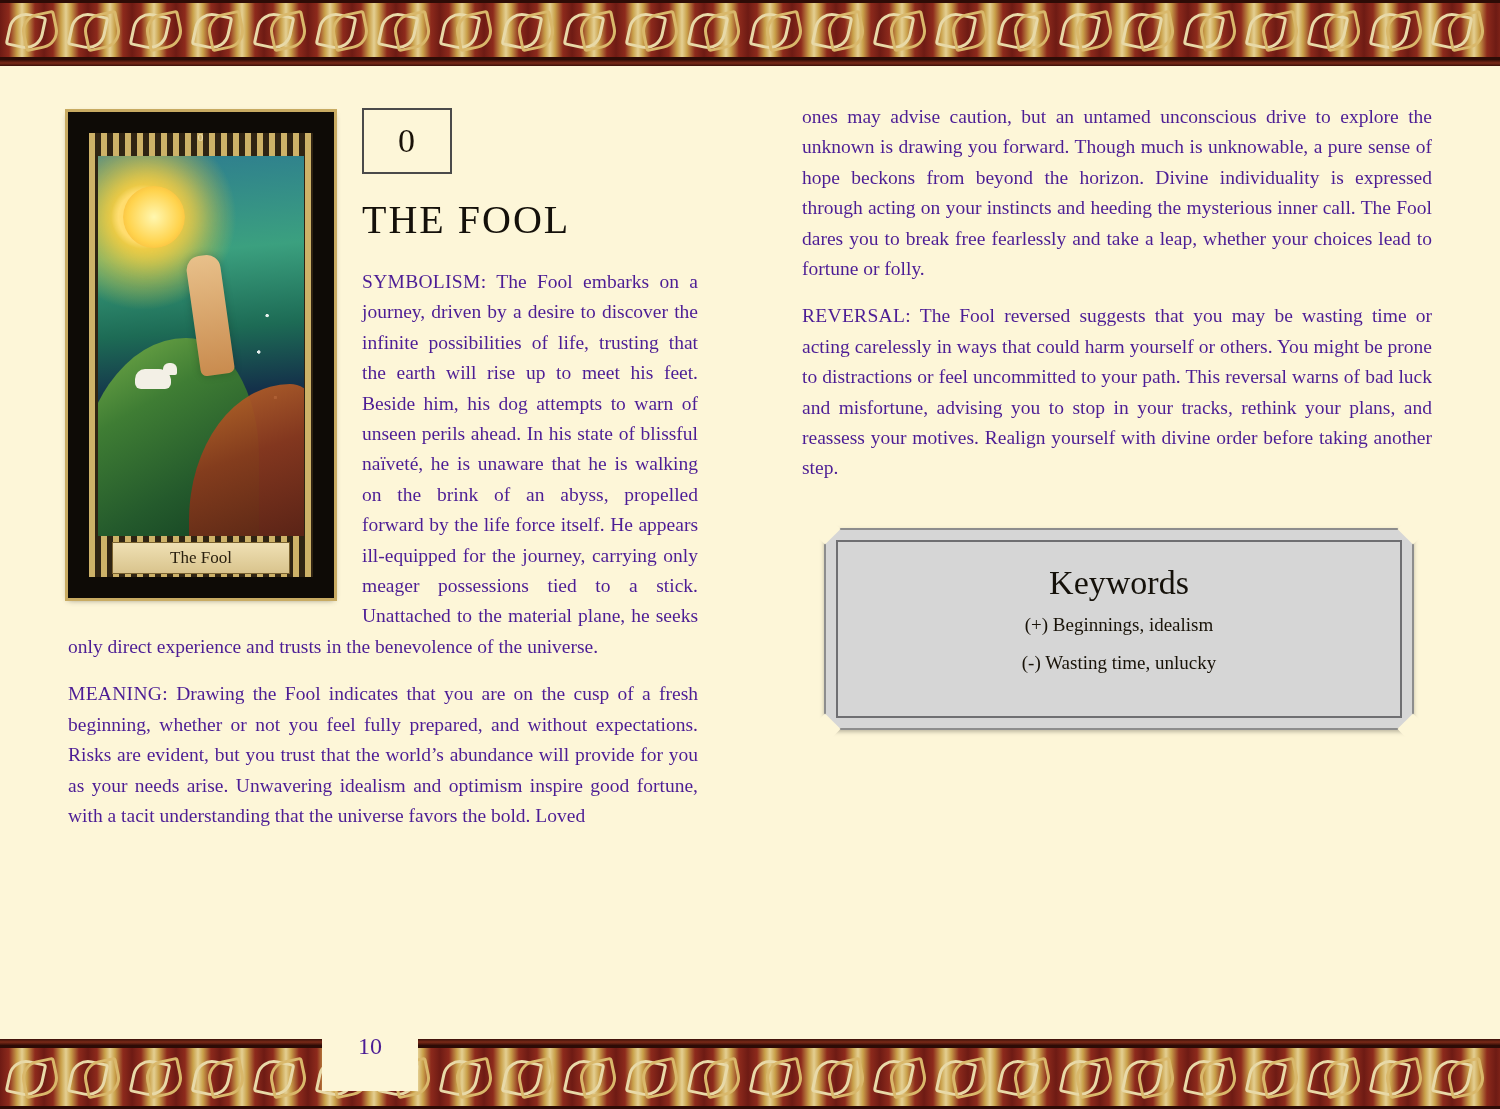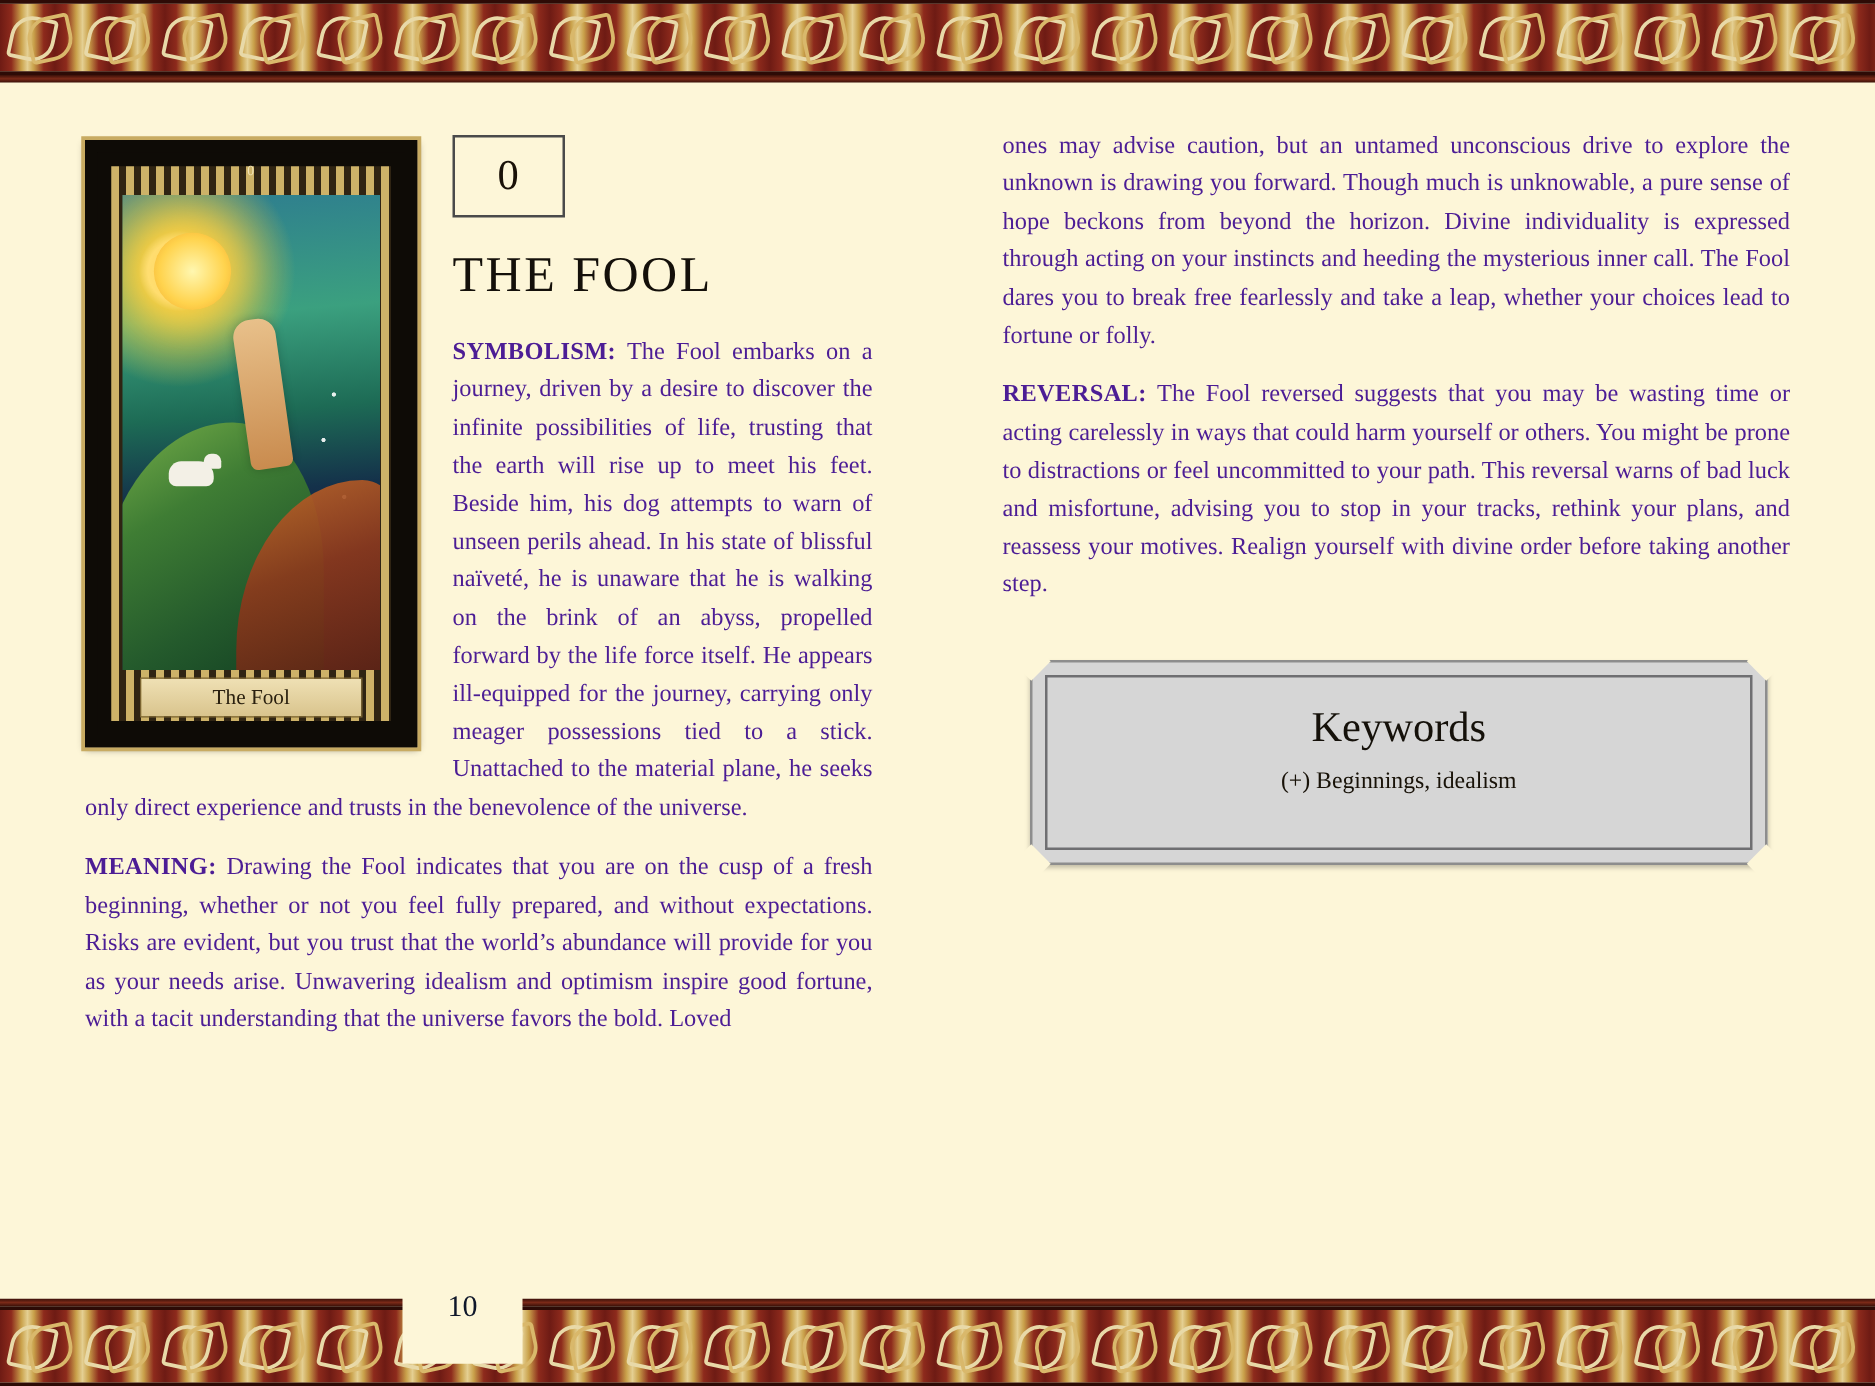--- a/index.html
+++ b/index.html
@@ -211,21 +211,21 @@
   }
 
   p.body {
     font-size: 19.5px;
     line-height: 1.56;
     text-align: justify;
     margin: 0 0 17px 0;
     color: #4c1d95;
   }
   p.body .lead {
-    font-weight: bold;
+    font-weight: normal;
     letter-spacing: .3px;
   }
 
   
   .keywords {
     margin: 44px 18px 0 22px;
     background: #d6d6d6;
     border: 2px solid #8d8d8d;
     padding: 10px;
     position: relative;
@@ -264,21 +264,21 @@
     bottom: 18px;
     width: 96px; height: 74px;
     background: #fdf6d8;
     border: 0;
     display: flex;
     align-items: flex-start;
     justify-content: center;
     padding-top: 16px;
     box-sizing: border-box;
     font-size: 24px;
-    color: #0f172a;
+    color: #4c1d95;
     z-index: 5;
   }
   .folio.left { left: 322px; }
   .folio.right { left: 1078px; }
 </style>
 </head>
 <body>
 
 <div class="page">
 
@@ -348,20 +348,21 @@
         <p class="body"><span class="lead">REVERSAL:</span><span> The Fool reversed suggests that you may be wasting time or acting carelessly in ways that could harm yourself or others. You might be prone to distractions or feel uncommitted to your path. This reversal warns of bad luck and misfortune, advising you to stop in your tracks, rethink your plans, and reassess your motives. Realign yourself with divine order before taking another step.</span></p>
 
         <div class="keywords">
           <div class="kw-corner tl"></div>
           <div class="kw-corner tr"></div>
           <div class="kw-corner bl"></div>
           <div class="kw-corner br"></div>
           <div class="keywords-inner">
             <h2>Keywords</h2>
             <p>(+) Beginnings, idealism</p>
+            <p>(-) Wasting time, unlucky</p>
           </div>
         </div>
       </div>
 
     </div>
   </div>
 
   <div class="folio left">10</div>
 
   <div class="rule bottom"></div>

